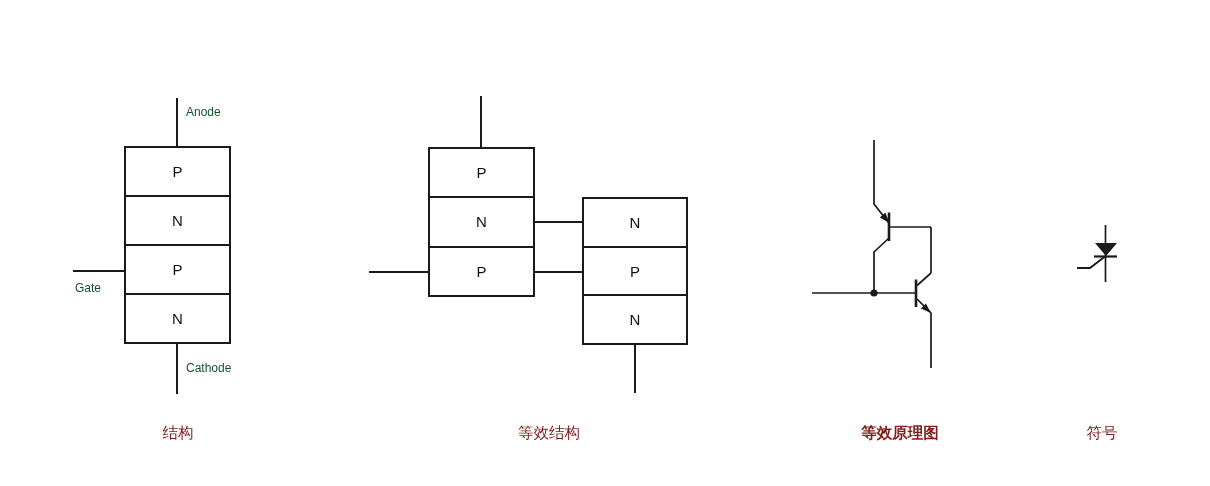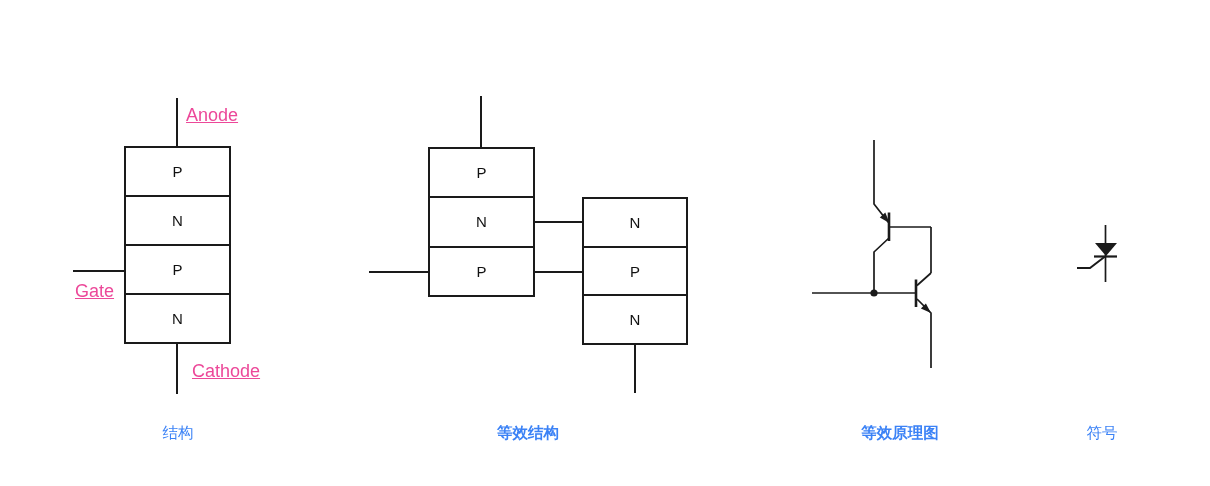--- a/index.html
+++ b/index.html
@@ -27,31 +27,30 @@
     font-size:15px;
     color:#111;
     border-bottom:2px solid #1a1a1a;
   }
   .layer:last-child{border-bottom:none;}
   .vline,.hline{position:absolute;background:#1a1a1a;}
   .vline{width:2px;}
   .hline{height:2px;}
   .lbl{
     position:absolute;
-    font-size:18px;
+    font-size:12px;
     white-space:nowrap;
-    color:#ec4899;
-    text-decoration:underline;
+    color:#14532d;
   }
   .caption{
     position:absolute;
     top:423px;
     font-size:15.5px;
     text-align:center;
-    color:#3b82f6;
+    color:#7f1d1d;
     white-space:nowrap;
   }
   svg.overlay{position:absolute;left:0;top:0;pointer-events:none;}
 </style>
 </head>
 <body>
 
 <div class="canvas">
 
   <div class="vline" style="left:176px;top:98px;height:49px;"></div>
@@ -61,21 +60,21 @@
     <div class="layer">P</div>
     <div class="layer">N</div>
     <div class="layer">P</div>
     <div class="layer">N</div>
   </div>
 
   <div class="hline" style="left:73px;top:270px;width:51px;"></div>
   <div class="lbl" style="left:75px;top:281px;text-align:right;">Gate</div>
 
   <div class="vline" style="left:176px;top:344px;height:50px;"></div>
-  <div class="lbl" style="left:192px;top:361px;text-align:center;">Cathode</div>
+  <div class="lbl" style="left:186px;top:361px;text-align:center;">Cathode</div>
 
   <div class="caption" style="left:128px;width:100px;">结构</div>
 
   <div class="vline" style="left:480px;top:96px;height:51px;"></div>
 
   <div class="stack" style="left:428px;top:147px;width:107px;height:150px;">
     <div class="layer">P</div>
     <div class="layer">N</div>
     <div class="layer">P</div>
   </div>
@@ -86,21 +85,21 @@
     <div class="layer">N</div>
     <div class="layer">P</div>
     <div class="layer">N</div>
   </div>
 
   <div class="hline" style="left:535px;top:221px;width:47px;"></div>
   <div class="hline" style="left:535px;top:271px;width:47px;"></div>
 
   <div class="vline" style="left:634px;top:345px;height:48px;"></div>
 
-  <div class="caption" style="left:478px;width:100px;font-weight:bold;">等效结构</div>
+  <div class="caption" style="left:499px;width:100px;">等效结构</div>
 
   <svg class="overlay" width="1210" height="486" viewBox="0 0 1210 486">
 
     <g fill="none" stroke-width="1.7" stroke-linecap="butt" stroke="#1a1a1a">
       <path d="M874 140 L874 204 L888.5 222.5"></path>
       <path d="M889 212.5 L889 241" stroke-width="2.6"></path>
       <path d="M889 227 L931 227"></path>
       <path d="M931 227 L931 273"></path>
       <path d="M931 273 L917 285.5"></path>
       <path d="M916 279.5 L916 307" stroke-width="2.6"></path>

